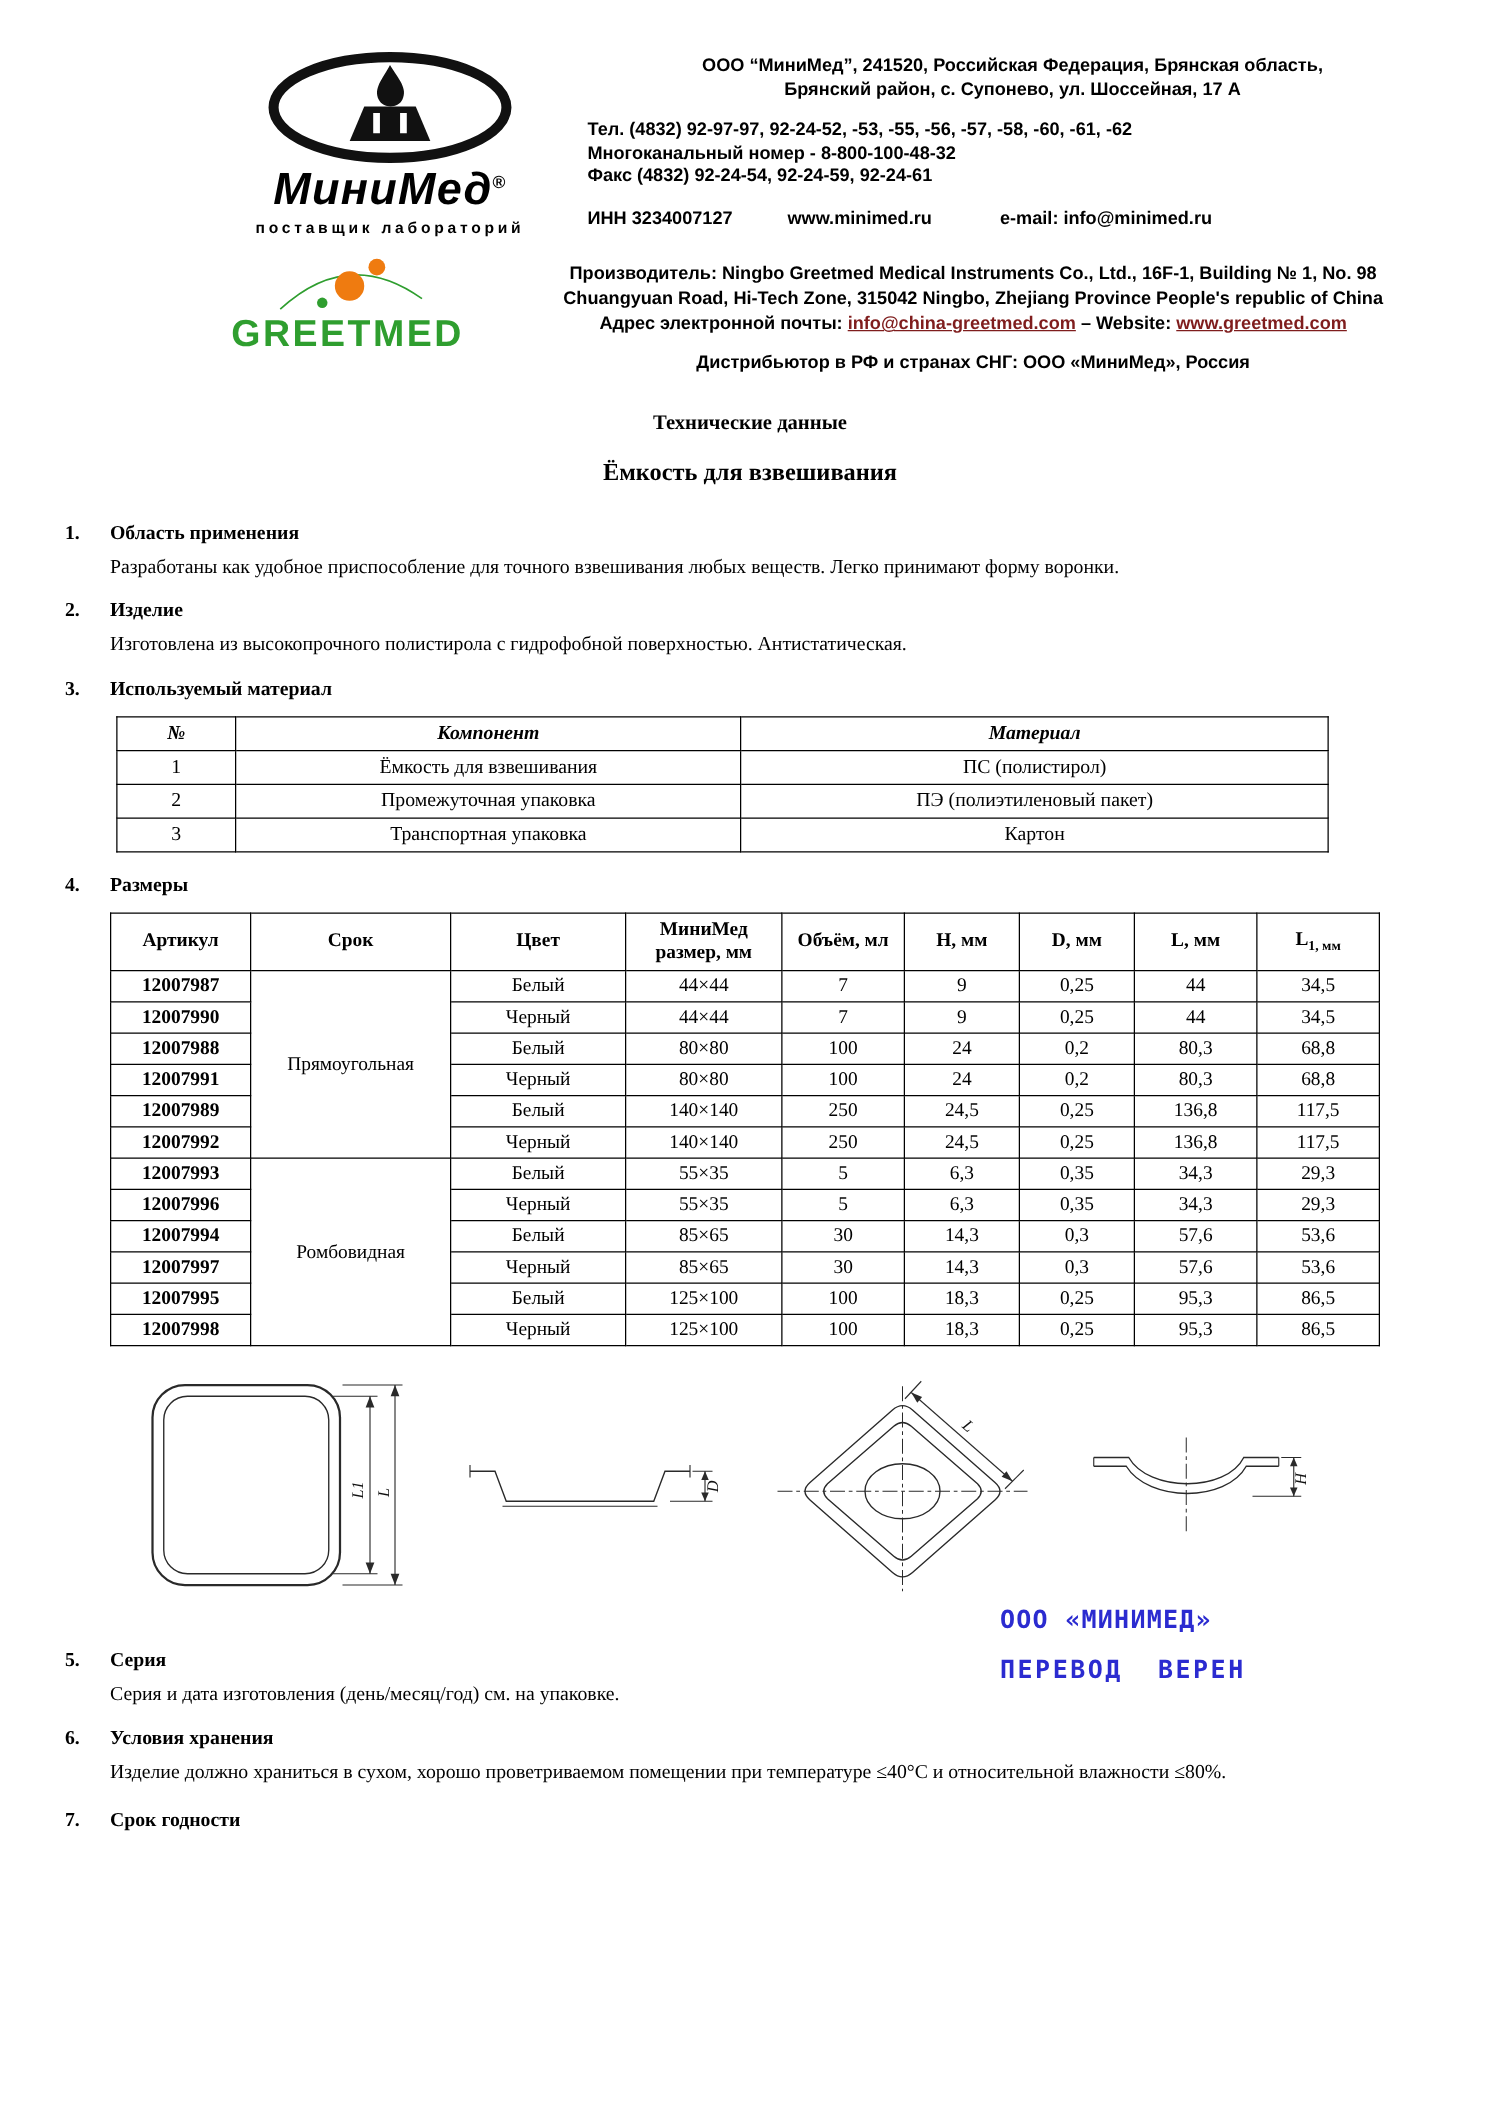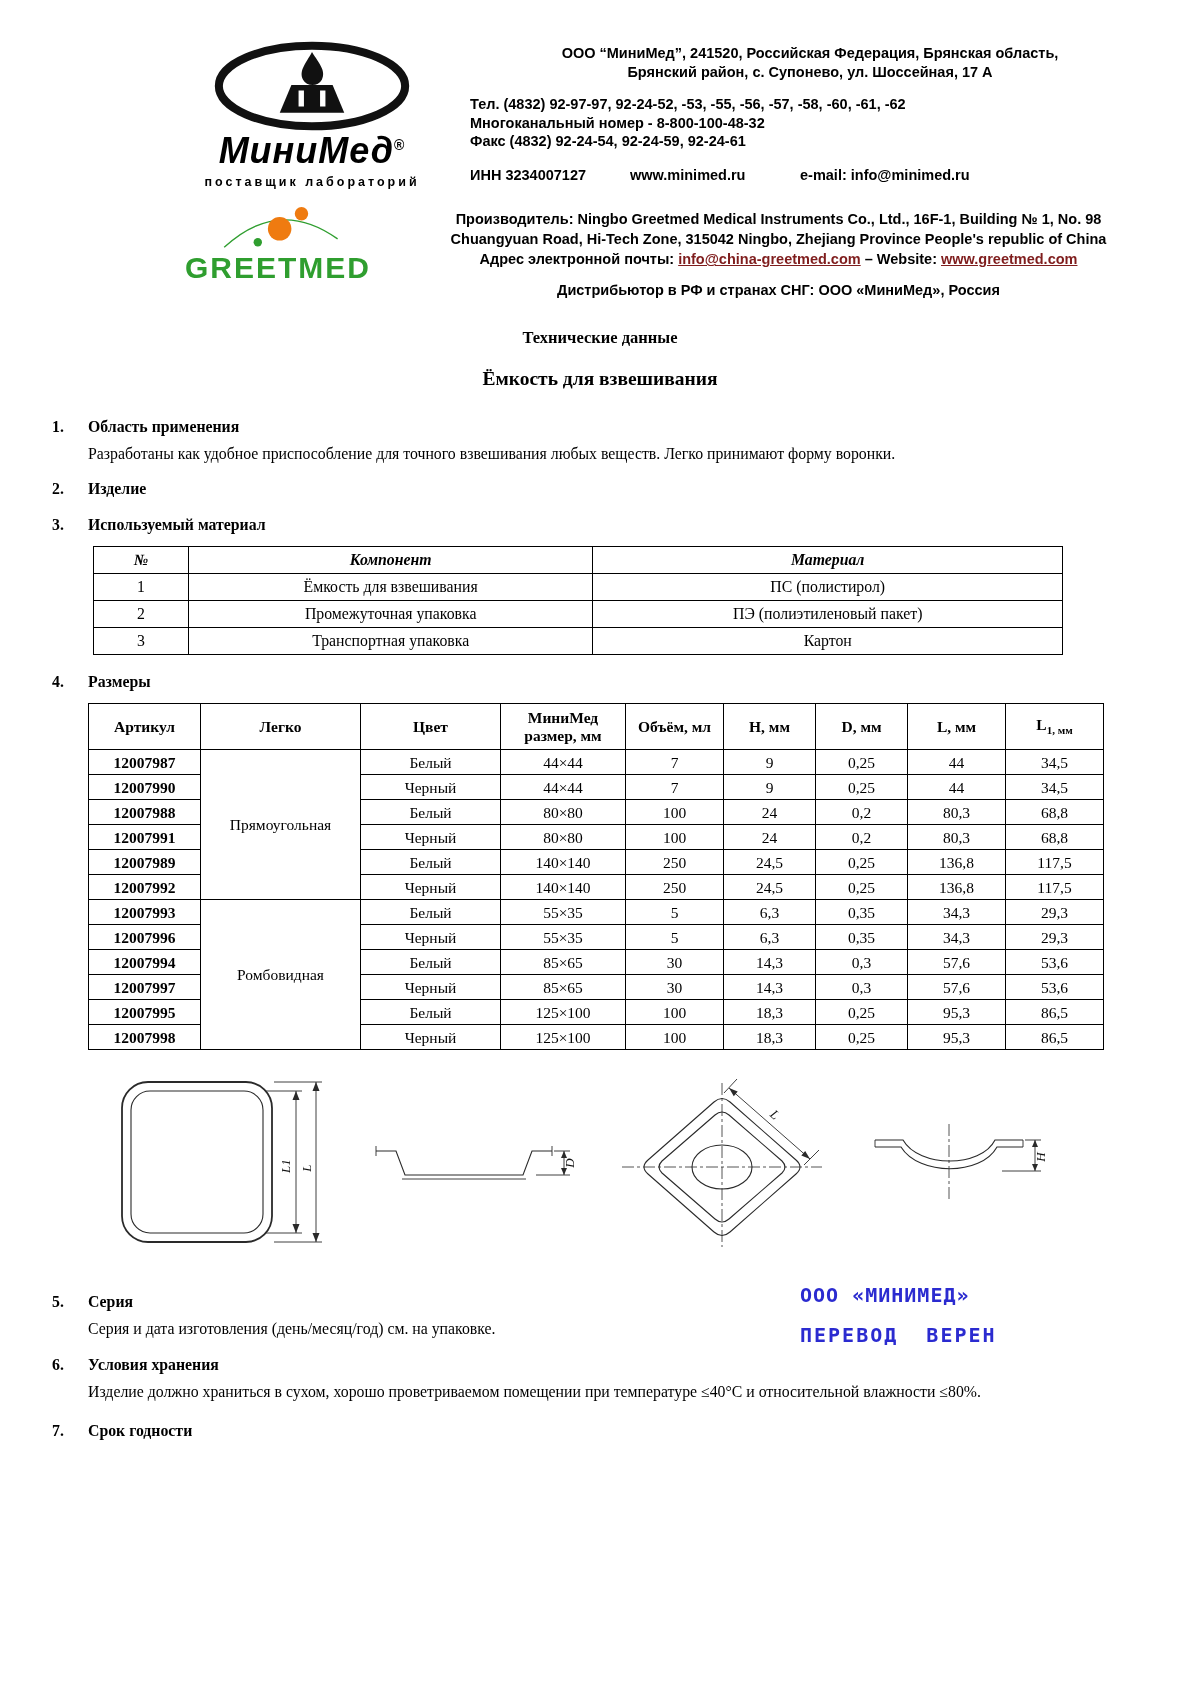--- a/index.html
+++ b/index.html
@@ -153,20 +153,21 @@
       <span>Область применения</span>
     </div>
     <div class="sec-text">Разработаны как удобное приспособление для точного взвешивания любых веществ. Легко принимают форму воронки.</div>
   </div>
 
   <div class="section s2">
     <div class="sec-head">
       <span class="sec-num">2.</span>
       <span>Изделие</span>
     </div>
+    <div class="sec-text">Изготовлена из высокопрочного полистирола с гидрофобной поверхностью. Антистатическая.</div>
   </div>
 
   <div class="section s3">
     <div class="sec-head">
       <span class="sec-num">3.</span>
       <span>Используемый материал</span>
     </div>
   </div>
 
   <table class="materials-table">
@@ -216,21 +217,21 @@
       <col style="width:125px">
         <col style="width:98px">
         <col style="width:92px">
       <col style="width:92px">
         <col style="width:98px">
         <col style="width:98px">
     </colgroup>
     <thead>
       <tr>
         <th>Артикул</th>
-        <th>Легко</th>
+        <th>Срок</th>
         <th>Цвет</th>
         <th>МиниМед размер, мм</th>
         <th>Объём, мл</th>
         <th>H, мм</th>
         <th>D, мм</th>
         <th>L, мм</th>
         <th><span>L</span><span class="sub1">1, мм</span></th>
       </tr>
     </thead>
     <tbody>

